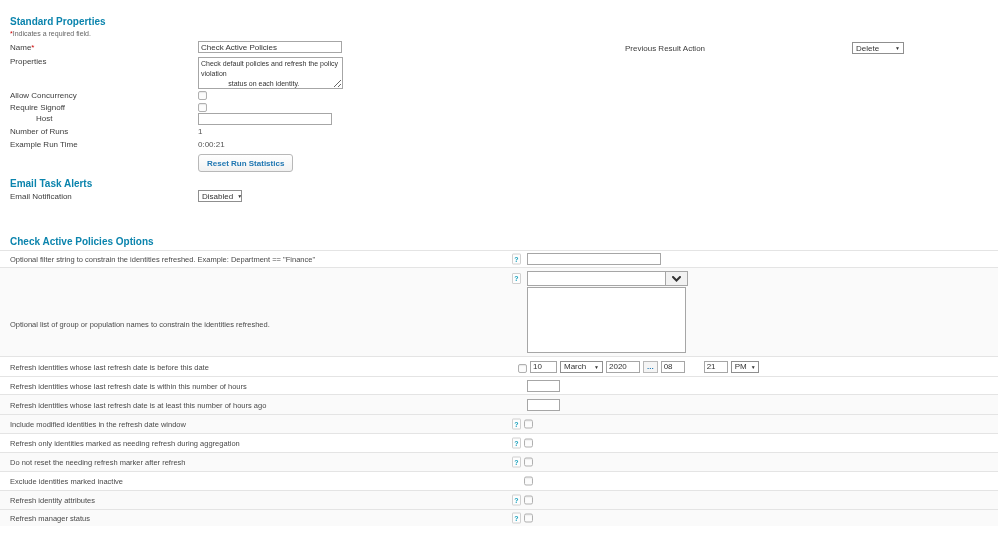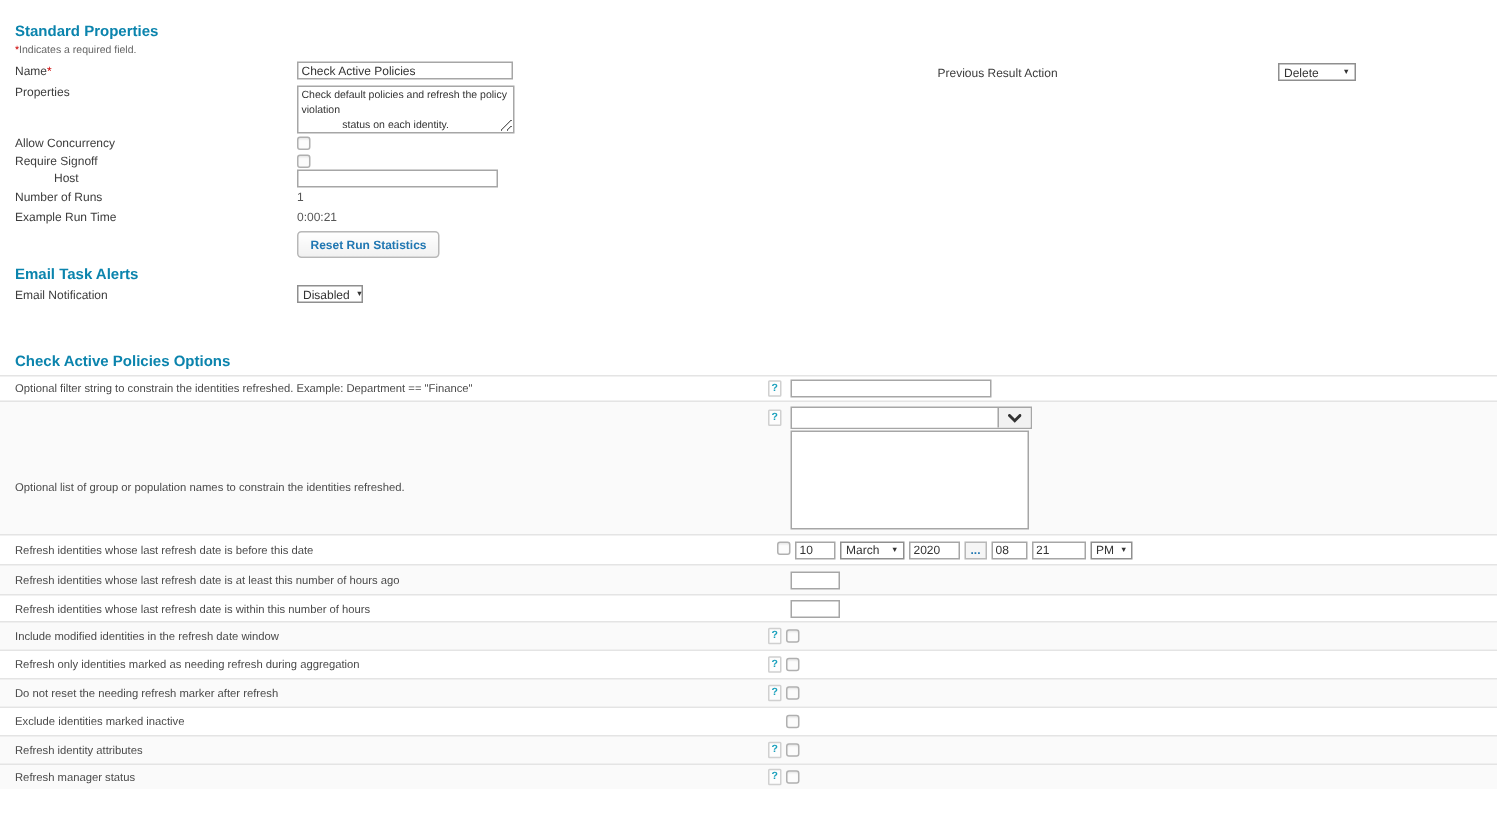--- a/index.html
+++ b/index.html
@@ -104,43 +104,43 @@
           <div class="combo-btn">
             <svg width="9" height="6" viewBox="0 0 9 6">
               <polyline points="1,1 4.5,4.5 8,1" fill="none" stroke="#333" stroke-width="2" stroke-linecap="round"></polyline>
             </svg>
           </div>
         </div>
         <div class="ctl listbox" style="left: 527px; top: 19px; width: 159px; height: 66px; position: absolute;"></div>
       </div>
       <div class="opt-row" style="height: 20px;">
         <span class="opt-label">Refresh identities whose last refresh date is before this date</span>
-        <div class="ctl" style="left: 518px; top: 50%; transform: translateY(-50%); position: absolute; display: flex; align-items: flex-start; gap: 3px;">
+        <div class="ctl" style="left: 518px; top: 50%; transform: translateY(-50%); position: absolute; display: flex; align-items: flex-end; gap: 3px;">
           <div class="cbox" style="position: static;"></div>
           <input class="mini" value="10" style="width: 27px;">
           <div class="sel" style="position: static; width: 43px;">
             <span>March</span>
             <span class="arr">▼</span>
           </div>
           <input class="mini" value="2020" style="width: 34px;">
           <div class="dots">...</div>
           <input class="mini" value="08" style="width: 24px;">
-          <input class="mini" value="21" style="width: 36px;">
+          <input class="mini" value="21" style="width: 24px; margin-left: 16px;">
           <div class="sel" style="position: static; width: 28px;">
             <span>PM</span>
             <span class="arr">▼</span>
           </div>
         </div>
       </div>
+      <div class="opt-row" style="height: 18px;">
+        <span class="opt-label">Refresh identities whose last refresh date is within this number of hours</span>
+        <input class="ctl mini" style="left: 527px; top: 50%; transform: translateY(-50%); width: 33px; position: absolute;">
+      </div>
       <div class="opt-row stripe" style="height: 20px;">
         <span class="opt-label">Refresh identities whose last refresh date is at least this number of hours ago</span>
-        <input class="ctl mini" style="left: 527px; top: 50%; transform: translateY(-50%); width: 33px; position: absolute;">
-      </div>
-      <div class="opt-row" style="height: 18px;">
-        <span class="opt-label">Refresh identities whose last refresh date is within this number of hours</span>
         <input class="ctl mini" style="left: 527px; top: 50%; transform: translateY(-50%); width: 33px; position: absolute;">
       </div>
       <div class="opt-row stripe" style="height: 19px;">
         <span class="opt-label">Include modified identities in the refresh date window</span>
         <div class="ctl help" style="left: 512px; top: 50%; transform: translateY(-50%);">?</div>
         <div class="ctl cbox" style="left: 524px; top: 50%; transform: translateY(-50%); position: absolute;"></div>
       </div>
       <div class="opt-row" style="height: 19px;">
         <span class="opt-label">Refresh only identities marked as needing refresh during aggregation</span>
         <div class="ctl help" style="left: 512px; top: 50%; transform: translateY(-50%);">?</div>

